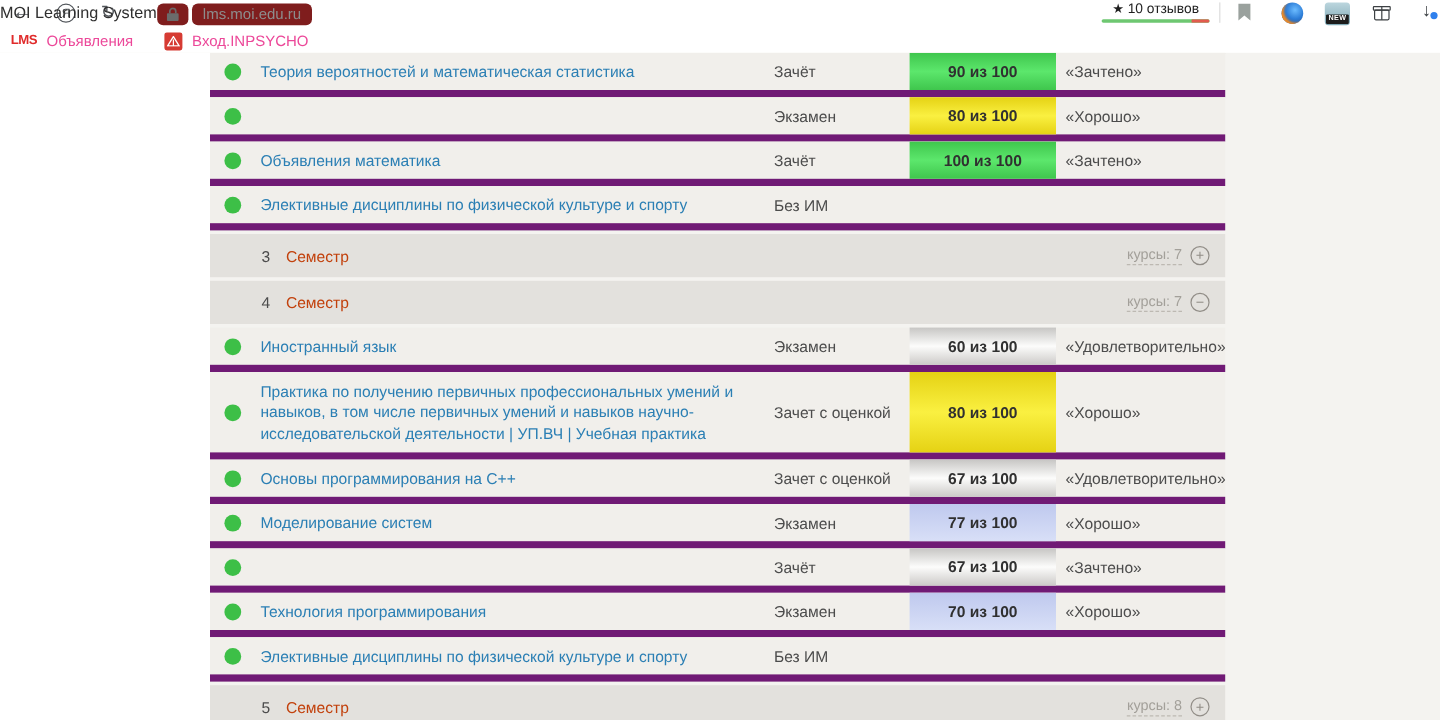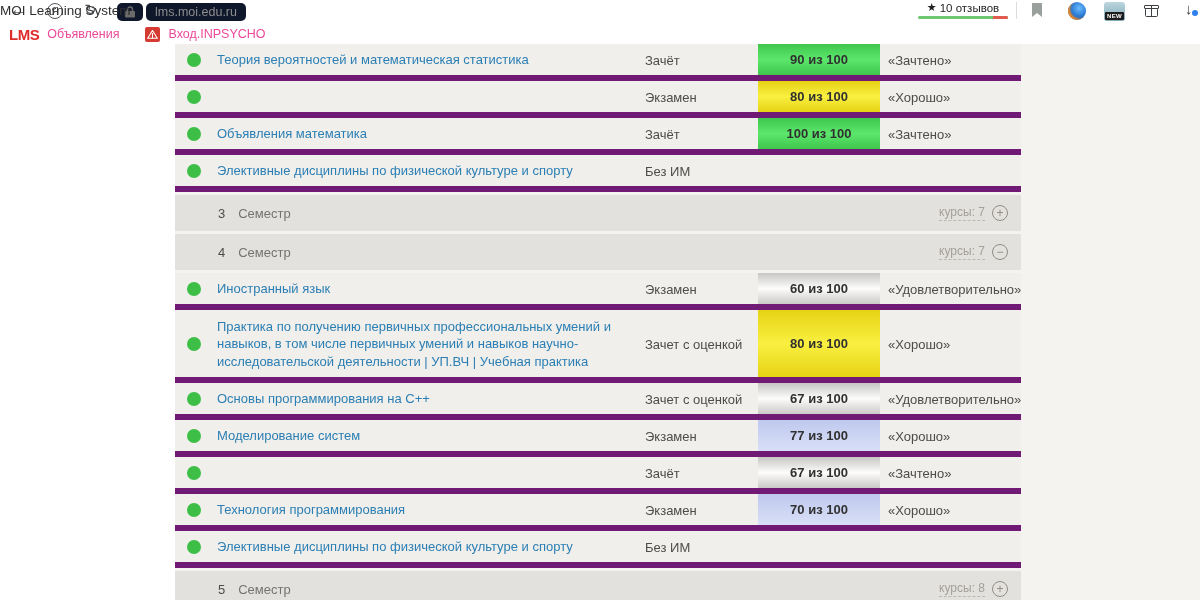--- a/index.html
+++ b/index.html
@@ -9,21 +9,21 @@
   }
   *{box-sizing:border-box;margin:0;padding:0;}
   html,body{width:1200px;height:600px;overflow:hidden;background:#fff;
     font-family:"Liberation Sans","DejaVu Sans",sans-serif;}
   
   .toolbar{position:relative;height:24px;background:#fff;}
   .tb-back{position:absolute;left:10px;top:0px;font-size:17px;color:#53575c;cursor:pointer;}
   .tb-ya{position:absolute;left:47px;top:3px;width:16px;height:16px;border:1.5px solid #53575c;
     border-radius:50%;font-size:10px;display:flex;align-items:center;justify-content:center;color:#53575c;cursor:pointer;}
   .tb-refresh{position:absolute;left:84px;top:1px;font-size:15px;color:#53575c;cursor:pointer;}
-  .pill{background:#0f172a;border-radius:5px;height:18px;}
+  .pill{background:#7f1d1d;border-radius:5px;height:18px;margin-left:14px;}
   .lock-pill{position:absolute;left:117px;top:3px;width:26px;display:flex;align-items:center;justify-content:center;cursor:pointer;}
   .url-pill{position:absolute;left:146px;top:3px;line-height:18px;padding:0 9px;font-size:12.5px;color:#8d8d8d;cursor:text;}
   .page-title{position:absolute;left:0;right:0;top:3px;text-align:left;font-size:13.5px;color:#2f2f2f;}
   .reviews{position:absolute;left:918px;top:1px;width:90px;cursor:pointer;}
   .reviews-line{font-size:11.5px;color:#1f1f1f;display:flex;align-items:center;justify-content:center;gap:3px;white-space:nowrap;}
   .star{font-size:11px;}
   .rating-bar{height:3px;margin-top:2px;border-radius:2px;background:var(--rating-green);position:relative;overflow:hidden;}
   .rating-red{position:absolute;right:0;top:0;bottom:0;width:17%;background:var(--rating-red);}
   .vsep{position:absolute;left:1016px;top:2px;width:1px;height:17px;background:#dcdcdc;}
   .flag{position:absolute;left:1031px;top:3px;cursor:pointer;}
@@ -32,21 +32,21 @@
     box-shadow:inset 3px -2px 2px -1px #f28c23;}
   .newicon{position:absolute;left:1104px;top:2px;width:21px;height:19px;border-radius:3px;overflow:hidden;cursor:pointer;
     background:linear-gradient(180deg,#bcd6de,#7fa8b5);}
   .newicon .badge{position:absolute;left:1px;right:1px;bottom:1px;height:8px;background:#1c1c1c;color:#fff;
     font-size:6px;font-weight:bold;display:flex;align-items:center;justify-content:center;border-radius:1px;letter-spacing:.3px;}
   .gift{position:absolute;left:1143px;top:2px;cursor:pointer;}
   .dl{position:absolute;left:1185px;top:0px;font-size:15px;color:#3c4043;font-weight:bold;cursor:pointer;}
   .dl .dot-blue{position:absolute;right:-5px;bottom:1px;width:6px;height:6px;border-radius:50%;background:#2f80ed;}
   .bookmarks{height:20px;display:flex;align-items:center;padding-left:9px;background:#fff;}
   .bm{display:flex;align-items:center;margin-right:26px;cursor:pointer;}
-  .lms-logo{color:#e02b2b;font-weight:bold;font-size:15px;letter-spacing:-.5px;margin-right:8px;}
+  .lms-logo{color:#e02b2b;font-weight:bold;font-size:11px;letter-spacing:-.5px;margin-right:8px;}
   .mai-logo{width:15px;height:15px;background:#d63b33;border-radius:2px;margin-right:8px;
     display:flex;align-items:center;justify-content:center;}
   .bm-label{font-size:12.5px;color:#ec4899;}
   
   .content{position:absolute;top:44px;left:0;width:1200px;height:556px;background:#f4f3f0;overflow:hidden;}
   .left-strip{position:absolute;left:0;top:0;width:175px;height:100%;background:#fff;}
   .gtable{position:absolute;left:175px;top:0;width:846px;}
   .gtable::before{content:"";position:absolute;left:0;top:0;width:100%;height:1px;background:#e5e3df;}
   .row{position:relative;}
   .course{height:37px;background:#f1efeb;border-bottom:6px solid #701a75;}
@@ -57,21 +57,21 @@
   .exam{position:absolute;left:470px;top:50%;transform:translateY(-50%);font-size:13px;color:#4c4c4c;white-space:nowrap;}
   .score{position:absolute;left:583px;top:0;height:100%;width:122px;display:flex;align-items:center;
     justify-content:center;font-size:13px;font-weight:bold;color:#303030;white-space:nowrap;}
   .score.green{background:linear-gradient(180deg,#3fc64d,var(--score-green) 50%,#3fc64d);}
   .score.yellow{background:linear-gradient(180deg,#e5d214,var(--score-yellow) 50%,#e5d214);}
   .score.gray{background:linear-gradient(180deg,#c7c6c4,var(--score-gray) 50%,#cccac8);}
   .score.blue{background:linear-gradient(180deg,#bfc9ee,var(--score-blue));}
   .grade{position:absolute;left:713px;top:50%;transform:translateY(-50%);font-size:13px;color:#4c4c4c;white-space:nowrap;}
   .semester{height:36px;background:#e3e1dd;margin:3px 0;display:flex;align-items:center;}
   .sem-num{margin-left:43px;font-size:13px;color:#4c4c4c;}
-  .sem-word{margin-left:13px;font-size:13px;color:#737373;}
+  .sem-word{margin-left:13px;font-size:13px;color:#c2410c;}
   .kursy{margin-left:auto;margin-right:13px;display:flex;align-items:flex-end;gap:7px;cursor:pointer;}
   .kursy-label{font-size:12px;color:#a3a09a;border-bottom:1px dashed #bdb9b2;padding-bottom:1px;}
   .expand-circle{width:16px;height:16px;border:1px solid #918d87;border-radius:50%;color:#918d87;
     display:flex;align-items:center;justify-content:center;font-size:12px;line-height:1;}
 </style>
 </head>
 <body>
 
 <div class="toolbar">
   <span class="tb-back">←</span>

